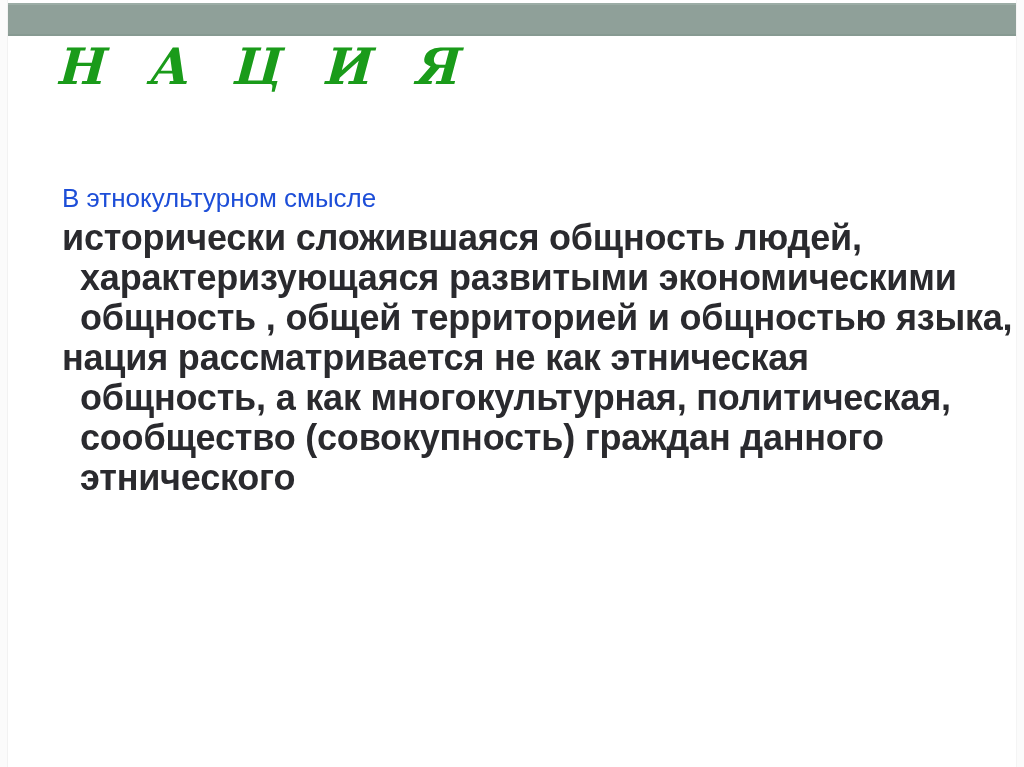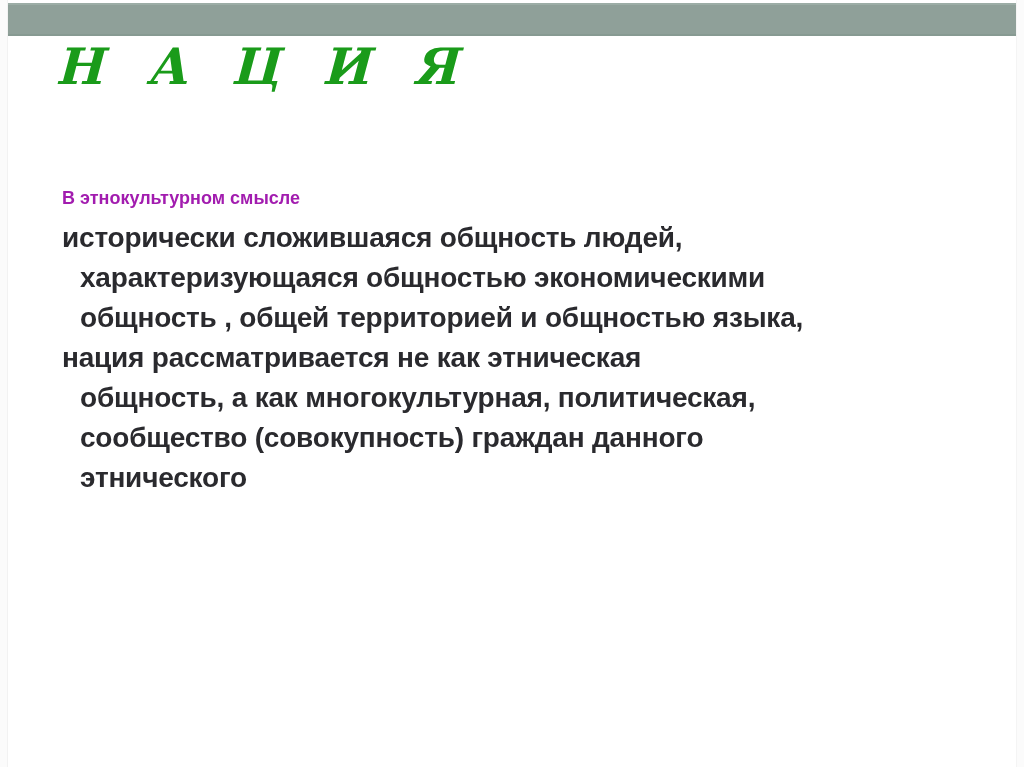--- a/index.html
+++ b/index.html
@@ -97,35 +97,35 @@
     top: 178px;
     width: 1024px;
   }
 
   .section {
     margin: 0;
     padding: 0;
   }
 
   .section-heading {
-    color: #a21caf;
+    color: #1d4ed8;
     font-family: "Liberation Sans", "DejaVu Sans", sans-serif;
-    font-weight: 700;
-    font-size: 18px;
+    font-weight: 400;
+    font-size: 26px;
     line-height: 40px;
     letter-spacing: 0px;
     padding-left: 62px;
     white-space: nowrap;
   }
 
   .section-body {
     color: #2a2a2e;
     font-family: "Liberation Sans", "DejaVu Sans", sans-serif;
     font-weight: 700;
-    font-size: 28px;
+    font-size: 36px;
     line-height: 40px;
     letter-spacing: -0.2px;
     padding-left: 62px;
     padding-right: 60px;
   }
 
   .section-body .line {
     display: block;
     white-space: nowrap;
   }
@@ -144,21 +144,21 @@
   <div class="header-band"></div>
 
   <div class="slide-title">Н А Ц И Я</div>
 
   <div class="content">
 
     <div class="section">
       <div class="section-heading">В этнокультурном смысле</div>
       <div class="section-body">
         <span class="line"> исторически сложившаяся общность людей,</span>
-        <span class="line indent-lg">характеризующаяся общностью экономическими</span>
+        <span class="line indent-lg">характеризующаяся развитыми экономическими</span>
         <span class="line indent-lg">общность , общей территорией и общностью языка,</span>
       </div>
     </div>
 
     <div class="gap-between-sections"></div>
 
     <div class="section">
       <div class="section-body">
         <span class="line">нация рассматривается не как этническая</span>
         <span class="line indent-lg">общность, а как многокультурная, политическая,</span>

